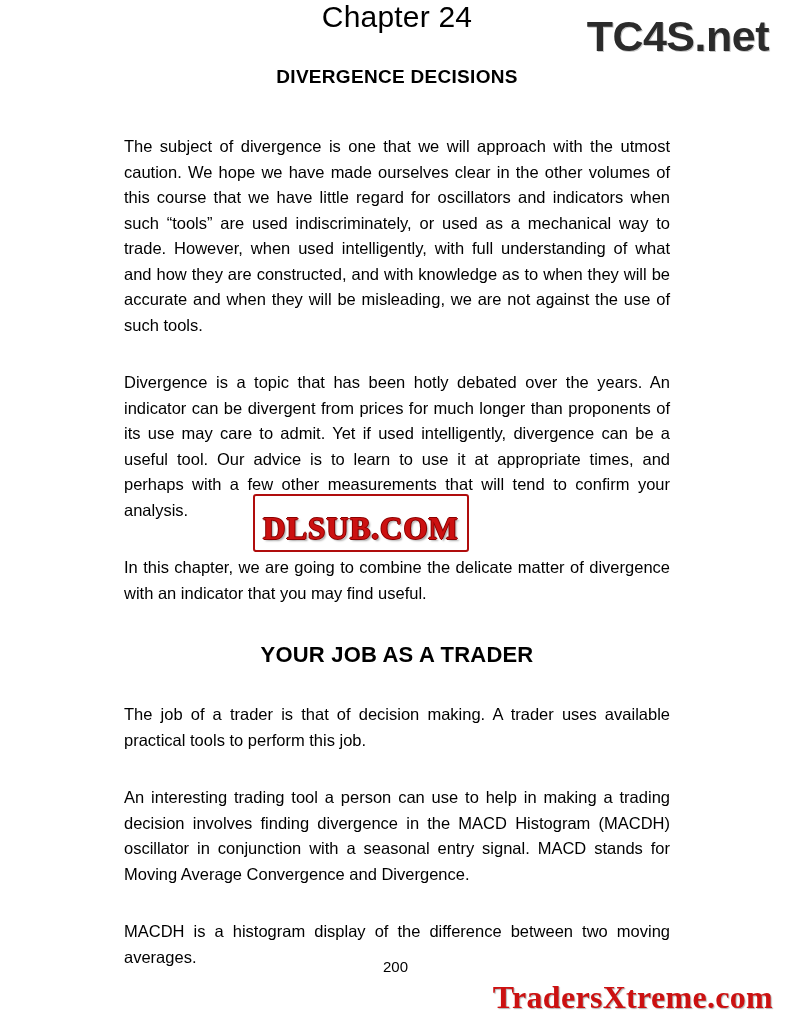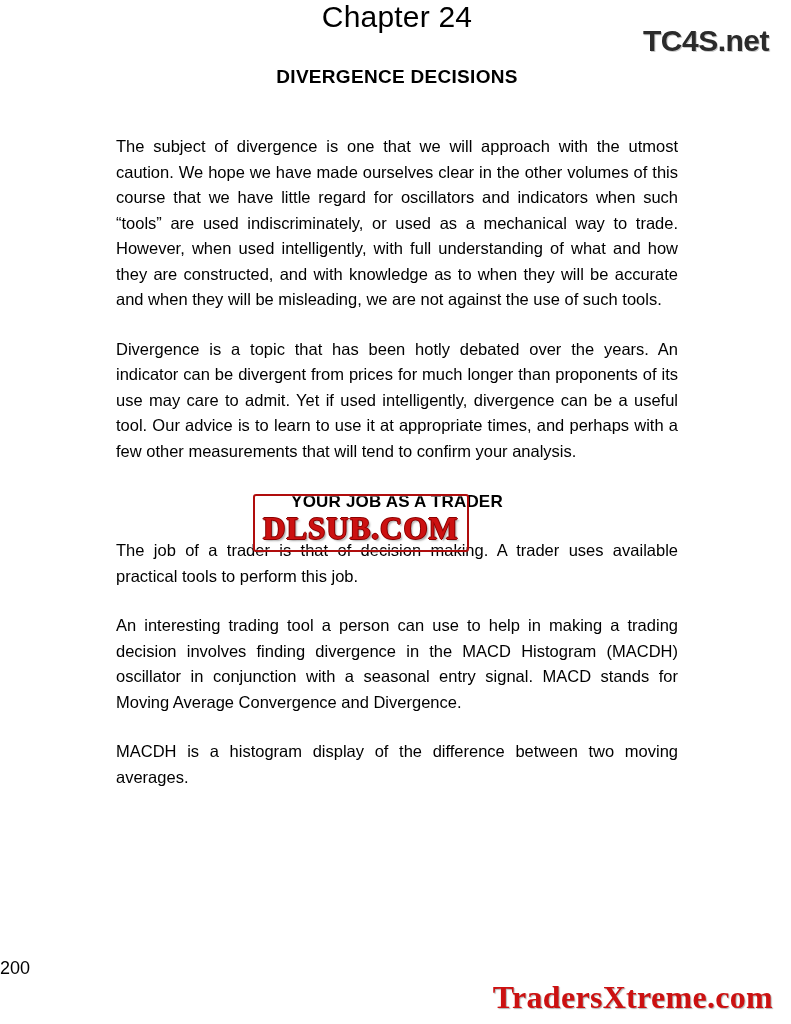--- a/index.html
+++ b/index.html
@@ -19,25 +19,25 @@
   .page {
     position: absolute;
     inset: 0;
     width: 791px;
     height: 1024px;
   }
 
   
   .top-watermark {
     position: absolute;
-    top: 24px;
+    top: 12px;
     right: 22px;
     font-family: "Liberation Sans", sans-serif;
     font-weight: bold;
-    font-size: 30px;
+    font-size: 43px;
     letter-spacing: -0.5px;
     color: #2b2b2b;
     text-shadow: 1px 1px 0 #c9c9c9;
   }
 
   
   .content {
     position: absolute;
     left: 116px;
     top: 0;
@@ -58,28 +58,28 @@
     font-size: 19px;
     font-weight: bold;
     text-align: center;
     letter-spacing: 0.3px;
   }
 
   .section-heading {
     margin: 0;
     padding-top: 28px;
     padding-bottom: 2px;
-    font-size: 17px;
+    font-size: 22px;
     font-weight: bold;
     text-align: center;
     letter-spacing: 0.2px;
   }
 
   p.para {
-    margin: 0;
+    margin: 8px;
     padding-top: 24px;
     font-size: 16.5px;
     line-height: 25.5px;
     text-align: justify;
     text-justify: inter-word;
     hyphens: none;
   }
 
   p.para.first-body {
     padding-top: 36px;
@@ -107,21 +107,22 @@
       2px 2px 2px rgba(0,0,0,0.35);
     box-shadow: 0 0 0 1px rgba(255,255,255,0.35) inset;
   }
 
   
   .page-number {
     position: absolute;
     left: 0;
     right: 0;
     top: 958px;
-    font-size: 18px;
+    text-align: center;
+    font-size: 15px;
   }
 
   .bottom-watermark {
     position: absolute;
     right: 18px;
     bottom: 8px;
     font-family: "Liberation Serif", serif;
     font-weight: bold;
     font-size: 32px;
     color: #cc1111;
@@ -139,20 +140,21 @@
   <div class="content">
 
     <h1 class="chapter-title">Chapter 24</h1>
 
     <h2 class="doc-heading">DIVERGENCE DECISIONS</h2>
 
     <p class="para first-body">The subject of divergence is one that we will approach with the utmost caution.  We hope we have made ourselves clear in the other volumes of this course that we have little regard for oscillators and indicators when such “tools” are used indiscriminately, or used as a mechanical way to trade.  However, when used intelligently, with full understanding of what and how they are constructed, and with knowledge as to when they will be accurate and when they will be misleading, we are not against the use of such tools.</p>
 
     <p class="para">Divergence is a topic that has been hotly debated over the years.  An indicator can be divergent from prices for much longer than proponents of its use may care to admit.  Yet if used intelligently, divergence can be a useful tool.  Our advice is to learn to use it at appropriate times, and perhaps with a few other measurements that will tend to confirm your analysis.</p>
 
+    <p class="para">In this chapter, we are going to combine the delicate matter of divergence with an indicator that you may find useful.</p>
 
     <h3 class="section-heading">YOUR JOB AS A TRADER</h3>
 
     <p class="para">The job of a trader is that of decision making.  A trader uses available practical tools to perform this job.</p>
 
     <p class="para">An interesting trading tool a person can use to help in making a trading decision involves finding divergence in the MACD Histogram (MACDH) oscillator in conjunction with a seasonal entry signal. MACD stands for Moving Average Convergence and Divergence.</p>
 
     <p class="para">MACDH is a histogram display of the difference between two moving averages.</p>
 
   </div>

